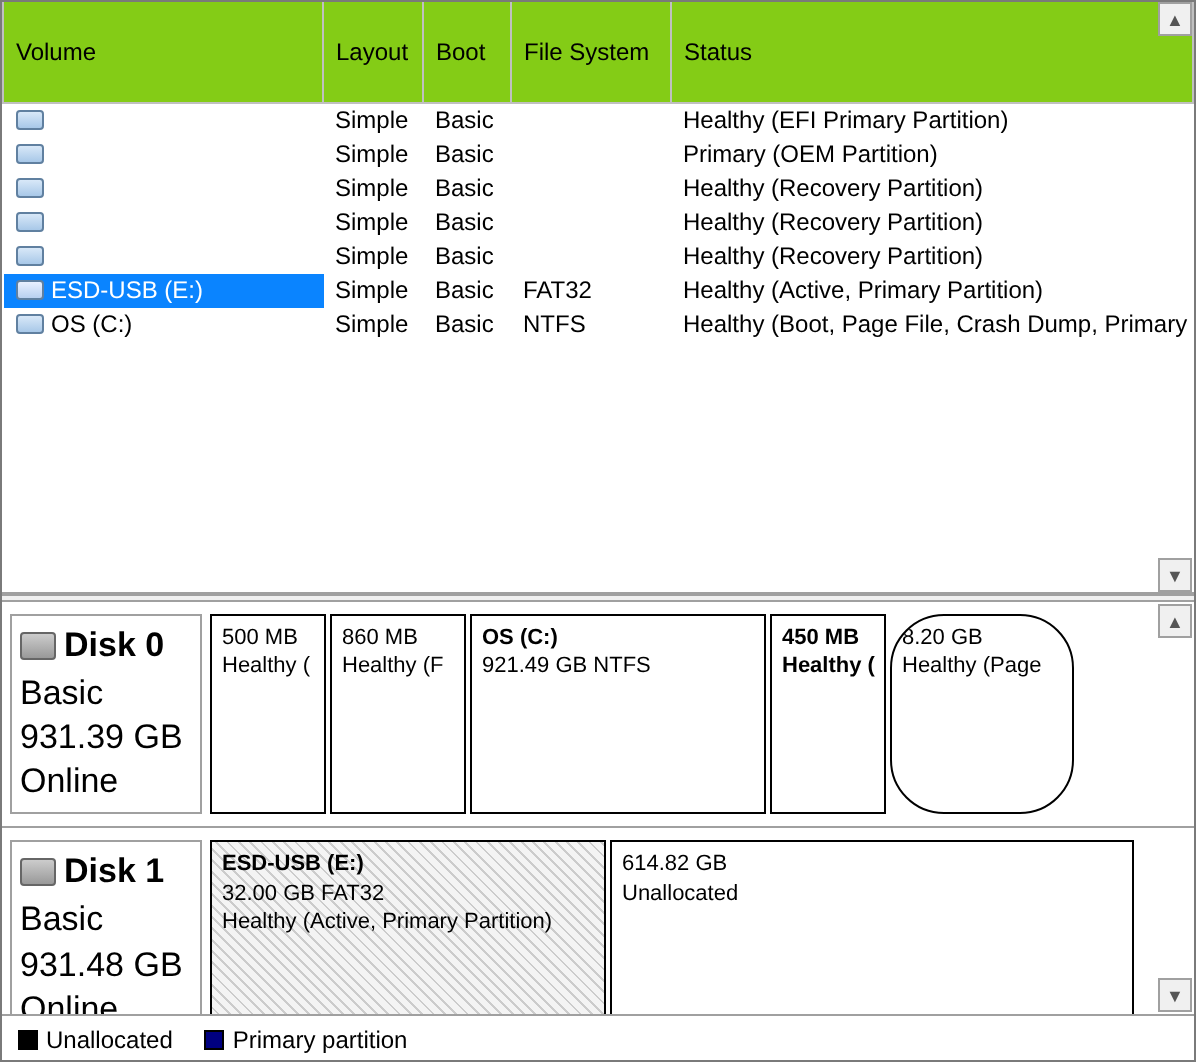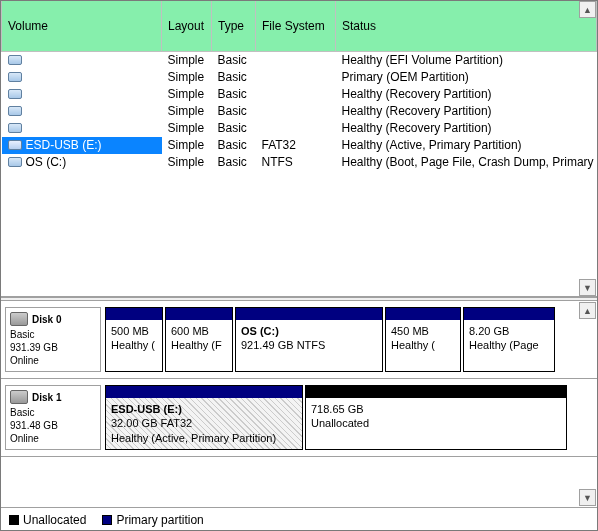--- a/index.html
+++ b/index.html
@@ -23,21 +23,21 @@
   }
   .vol-table {
     width: 100%;
     border-collapse: collapse;
     table-layout: fixed;
   }
   .vol-table th {
     text-align: left;
     font-weight: normal;
     padding: 18px 6px;
-    background: #86efac;
+    background: #84cc16;
     border: 1px solid #c0c0c0;
     border-top: none;
     height: 20px;
     white-space: nowrap;
     overflow: hidden;
   }
   .vol-table td {
     padding: 1px 6px;
     white-space: nowrap;
     overflow: hidden;
@@ -67,21 +67,21 @@
     display:flex;
     border-bottom:1px solid #a0a0a0;
     padding: 6px 0 6px 4px;
   }
   .disk-info {
     width: 96px;
     flex-shrink:0;
     padding: 4px 4px;
     border:1px solid #a0a0a0;
     background:#fff;
-    font-size:10px;
+    font-size:17px;
     line-height:1.3;
   }
   .disk-info .dicon {
     display:flex; align-items:center; gap:4px; margin-bottom:2px;
   }
   .hdd-icon {
     width:18px;height:14px;
     background: linear-gradient(#ccc,#999);
     border:1px solid #666;
     border-radius:2px;
@@ -91,21 +91,21 @@
   .partitions {
     flex:1;
     display:flex;
     margin-left:4px;
     margin-right:20px;
     gap:2px;
   }
   .part {
     border: 1px solid #000;
     display:flex;
-    flex-direction:column;
+    flex-direction:row;
     overflow:hidden;
     font-size:11px;
     background:#fff;
   }
   .part .stripe {
     height:12px;
     flex-shrink:0;
   }
   .part .stripe.primary { background:#000080; }
   .part .stripe.unalloc { background:#000; }
@@ -148,37 +148,37 @@
       <col style="width:160px">
         <col style="width:50px">
         <col style="width:44px">
         <col style="width:80px">
         <col>
     </colgroup>
     <thead>
       <tr>
         <th>Volume</th>
         <th>Layout</th>
-        <th>Type</th>
+        <th>Boot</th>
         <th>File System</th>
         <th>Status</th>
       </tr>
     </thead>
     <tbody id="vol-body">
         <tr>
           <td>
             <span class="vol-icon-cell">
               <span class="vol-icon"></span>
               <span></span>
             </span>
           </td>
           <td>Simple</td>
           <td>Basic</td>
           <td></td>
-          <td>Healthy (EFI Volume Partition)</td>
+          <td>Healthy (EFI Primary Partition)</td>
         </tr>
         <tr>
           <td>
             <span class="vol-icon-cell">
               <span class="vol-icon"></span>
               <span></span>
             </span>
           </td>
           <td>Simple</td>
           <td>Basic</td>
@@ -265,31 +265,31 @@
           <div>931.39 GB</div>
           <div>Online</div>
         </div>
         <div class="partitions">
           <div class="part" style="width: 58px;">
             <div class="stripe primary"></div>
             <div class="pbody"><span>500 MB</span><br><span>Healthy (</span></div>
           </div>
           <div class="part" style="width: 68px;">
             <div class="stripe primary"></div>
-            <div class="pbody"><span>600 MB</span><br><span>Healthy (F</span></div>
+            <div class="pbody"><span>860 MB</span><br><span>Healthy (F</span></div>
           </div>
           <div class="part" style="width: 148px;">
             <div class="stripe primary"></div>
             <div class="pbody"><b>OS  (C:)</b><br><span>921.49 GB NTFS</span><br></div>
           </div>
-          <div class="part" style="width: 76px;">
+          <div class="part" style="width: 58px; font-weight: bold;">
             <div class="stripe primary"></div>
             <div class="pbody"><span>450 MB</span><br><span>Healthy (</span></div>
           </div>
-          <div class="part" style="width: 92px;">
+          <div class="part" style="width: 92px; border-radius: 27px;">
             <div class="stripe primary"></div>
             <div class="pbody"><span>8.20 GB</span><br><span>Healthy (Page</span></div>
           </div>
         </div>
       </div>
       <div class="disk-row">
         <div class="disk-info">
           <div class="dicon">
             <span class="hdd-icon"></span>
             <b>Disk 1</b>
@@ -298,21 +298,21 @@
           <div>931.48 GB</div>
           <div>Online</div>
         </div>
         <div class="partitions">
           <div class="part hatched" style="width: 198px;">
             <div class="stripe primary"></div>
             <div class="pbody"><b>ESD-USB  (E:)</b><br><span>32.00 GB FAT32</span><br><span>Healthy (Active, Primary Partition)</span></div>
           </div>
           <div class="part" style="width: 262px;">
             <div class="stripe unalloc"></div>
-            <div class="pbody"><span>718.65 GB</span><br><span>Unallocated</span></div>
+            <div class="pbody"><span>614.82 GB</span><br><span>Unallocated</span></div>
           </div>
         </div>
       </div>
     </div>
   <div class="scroll-up" style="top:1px">▲</div>
   <div class="scroll-down" style="bottom:1px">▼</div>
 </div>
 
 <div class="legend">
   <span><span class="sw unalloc"></span><span>Unallocated</span></span>

